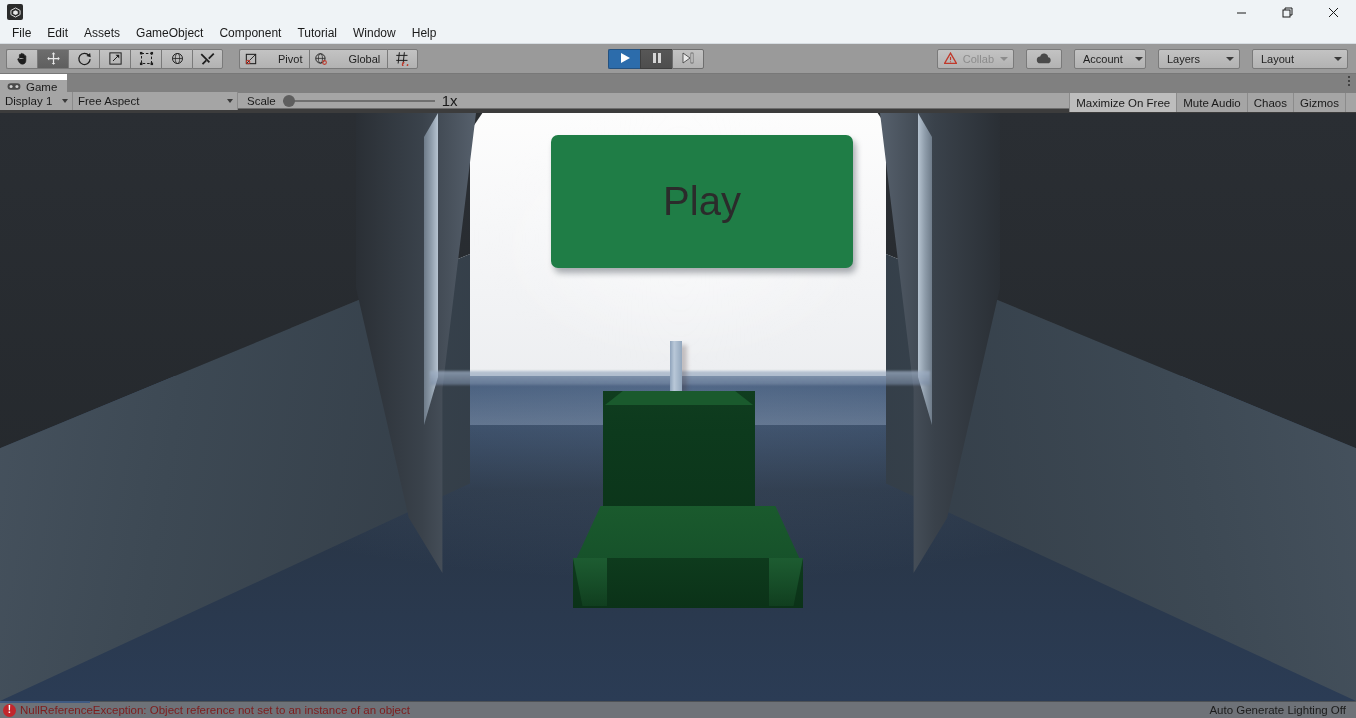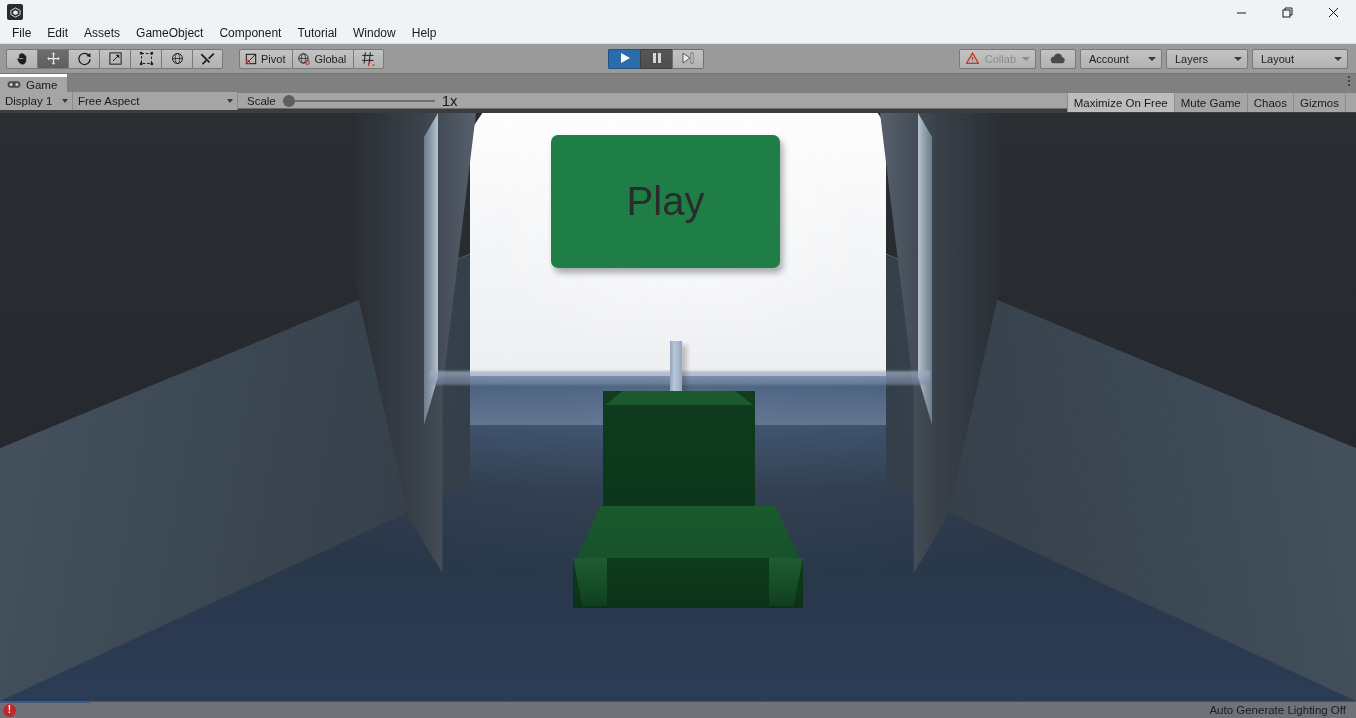--- a/index.html
+++ b/index.html
@@ -69,40 +69,40 @@
     border-right-width: 0;
     display: flex; align-items: center; justify-content: center;
     color: #1e1e1e; font-size: 11px;
   }
   .tbtn:first-child { border-radius: 2px 0 0 2px; }
   .tbtn:last-child { border-radius: 0 2px 2px 0; border-right-width: 1px; }
   .tbtn.active { background: linear-gradient(#6d6d6d, #5f5f5f); }
   .tbtn svg { display: block; }
   .tools { margin-left: 6px; }
   .pivotgrp { margin-left: 16px; }
-  .tbtn.label { padding: 0 7px 0 4px; gap: 3px; min-width: 0; }
+  .tbtn.label { padding: 0 7px 0 4px; gap: 20px; min-width: 0; }
 
   .playgrp {
     position: absolute; left: 608px; top: 5px;
     display: flex;
   }
   .pbtn {
     width: 32px; height: 20px;
     border: 1px solid #6e6e6e; border-right-width: 0;
     display: flex; align-items: center; justify-content: center;
     background: linear-gradient(#c3c3c3, #b2b2b2);
   }
   .pbtn:first-child { border-radius: 2px 0 0 2px; }
   .pbtn:last-child { border-radius: 0 2px 2px 0; border-right-width: 1px; }
   .pbtn.on { background: #2c6cab; border-color: #24517f; }
   .pbtn.dim { background: linear-gradient(#575757, #4e4e4e); border-color: #3e3e3e; }
 
   .right-tools {
     position: absolute; right: 8px; top: 5px;
-    display: flex; align-items: center; gap: 4px;
+    display: flex; align-items: center; gap: 12px;
   }
   .rbtn {
     height: 20px;
     background: linear-gradient(#c3c3c3, #b2b2b2);
     border: 1px solid #7a7a7a; border-radius: 2px;
     display: flex; align-items: center;
     padding: 0 5px 0 8px; gap: 6px;
     font-size: 11px; color: #1e1e1e;
   }
   .rbtn.collab { color: #8c8c8c; padding-left: 6px; }
@@ -120,21 +120,21 @@
     background: #808080;
     display: flex; align-items: center;
     position: relative;
   }
   .tab {
     height: 19px;
     display: flex; align-items: center; gap: 5px;
     padding: 0 10px 0 7px;
     background: #a5a5a5;
     font-size: 11.5px; color: #1a1a1a;
-    border-top: 3px solid #ffffff;
+    border-top: 6px solid #ffffff;
   }
   .kebab {
     position: absolute; right: 6px; top: 2px;
     display: flex; flex-direction: column; gap: 2px; align-items: center;
   }
   .kebab i { width: 2px; height: 2px; background: #2e2e2e; border-radius: 50%; }
 
   
   .gametools {
     height: 16px; width: 100%;
@@ -274,21 +274,21 @@
   
   .far-strip {
     position: absolute; left: 430px; top: 258px; width: 500px; height: 14px;
     background: linear-gradient(180deg, rgba(160,176,198,0.75), rgba(120,138,165,0.55));
     filter: blur(1.2px);
   }
 
   
   .play-ui {
     position: absolute; left: 551px; top: 22px;
-    width: 229px; height: 133px;
+    width: 302px; height: 133px;
     background: #1f7d46;
     border-radius: 7px;
     display: flex; align-items: center; justify-content: center;
     box-shadow: 3px 5px 6px rgba(20,30,40,0.35);
     color: #2b2b2b;
     font-size: 40px;
     font-family: "Liberation Sans", sans-serif;
   }
 
   
@@ -543,21 +543,21 @@
       <span>Collab</span>
       <span class="caret" style="border-top-color:#8c8c8c"></span>
     </div>
     <div class="rbtn cloud">
       <span>
         <svg width="16" height="12" viewBox="0 0 24 18">
           <path d="M6.5 17h11a4.5 4.5 0 0 0 .6-8.96A6 6 0 0 0 6.3 6.6 4.6 4.6 0 0 0 6.5 17z" fill="#4a4a4a"></path>
         </svg>
       </span>
     </div>
-    <div class="rbtn" style="width:82px">
+    <div class="rbtn" style="width:72px">
       <span>Account</span>
       <span class="sp"></span>
       <span class="caret"></span>
     </div>
     <div class="rbtn" style="width:82px">
       <span>Layers</span>
       <span class="sp"></span>
       <span class="caret"></span>
     </div>
     <div class="rbtn" style="width:96px">
@@ -599,21 +599,21 @@
     <span>Scale</span>
     <span class="slider">
       <span class="track"></span>
       <span class="knob"></span>
     </span>
     <span class="scale-val">1x</span>
   </div>
 
   <div class="game-right">
     <div class="gbtn pressed">Maximize On Free</div>
-    <div class="gbtn">Mute Game</div>
+    <div class="gbtn">Mute Audio</div>
     <div class="gbtn">Chaos</div>
     <div class="gbtn">Gizmos</div>
     <div class="gbtn caretonly">
       <span class="caret-s" style="margin-left:0"></span>
     </div>
   </div>
 </div>
 
 <div class="gameview">
   <div class="scene">
@@ -647,14 +647,15 @@
 
     </div>
 
     <div class="play-ui">Play</div>
   </div>
 </div>
 
 <div class="statusbar">
   <div class="progressline"></div>
   <div class="err-icon">!</div>
+  <div class="err-text">NullReferenceException: Object reference not set to an instance of an object</div>
   <div class="status-right">Auto Generate Lighting Off</div>
 </div>
 
 </body></html>

